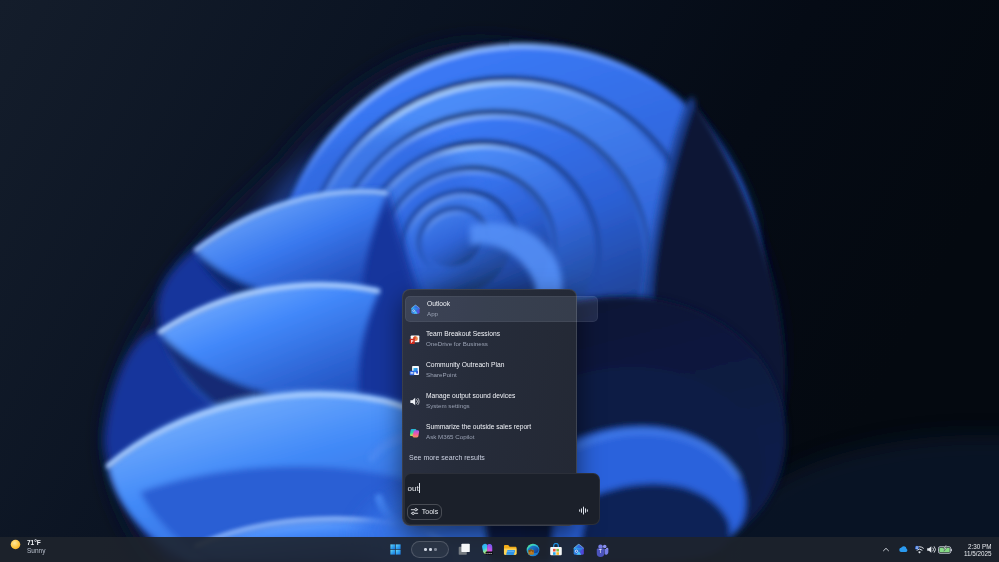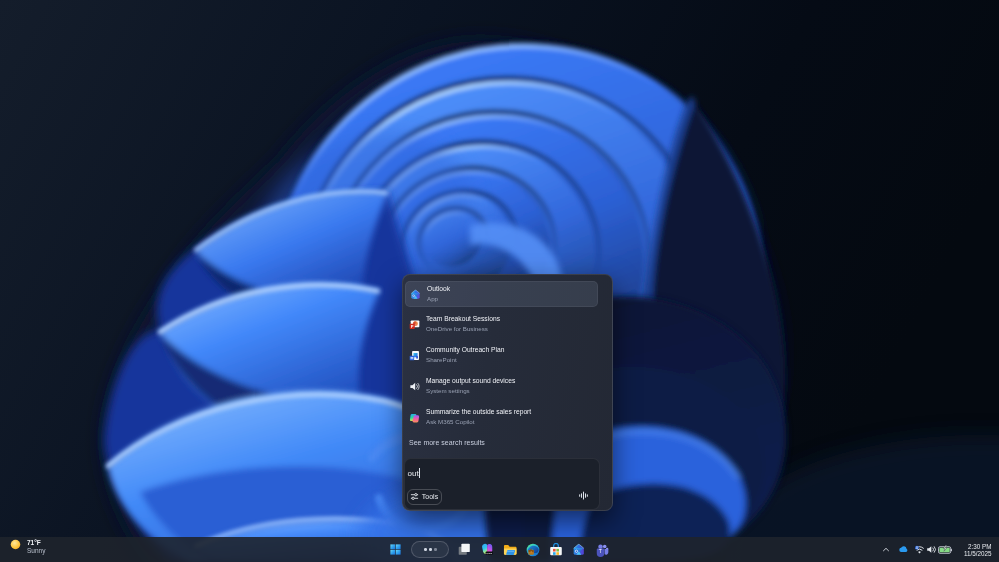--- a/index.html
+++ b/index.html
@@ -2,21 +2,21 @@
 <html><head>
 <meta charset="utf-8">
 <style>
   * { margin:0; padding:0; box-sizing:border-box; }
   html,body { width:999px; height:562px; overflow:hidden; background:#060b16;
     font-family:"Liberation Sans", sans-serif; }
   #stage { position:relative; width:999px; height:562px; overflow:hidden; }
   #wall { position:absolute; left:0; top:0; width:999px; height:562px; }
 
   
-  #popup { position:absolute; left:401.5px; top:274px; width:211px; height:237px;
+  #popup { position:absolute; left:401.5px; top:289px; width:175px; height:237px;
     background:linear-gradient(100deg, #2b3142 0%, #262c3a 40%, #232834 100%); border-radius:8px;
     border:1px solid rgba(255,255,255,0.10);
     box-shadow:0 10px 26px rgba(0,0,0,0.55); }
   .rows { position:absolute; left:0; top:0; right:0; }
   .row { position:absolute; left:2px; width:193px; height:26.5px; border-radius:5px; }
   .row.sel { background:rgba(202,216,255,0.115); border:1px solid rgba(255,255,255,0.06); }
   .ric { position:absolute; left:4px; top:7.5px; width:11px; height:11px; }
   .rt { position:absolute; left:21.5px; top:3.5px; font-size:6.7px; color:#f0f2f7; white-space:nowrap; }
   .rs { position:absolute; left:21.5px; top:13px; font-size:6.2px; color:#99a1b3; white-space:nowrap; }
   #seemore { position:absolute; left:6.5px; top:163.5px; font-size:7px; color:#c8cede; }

